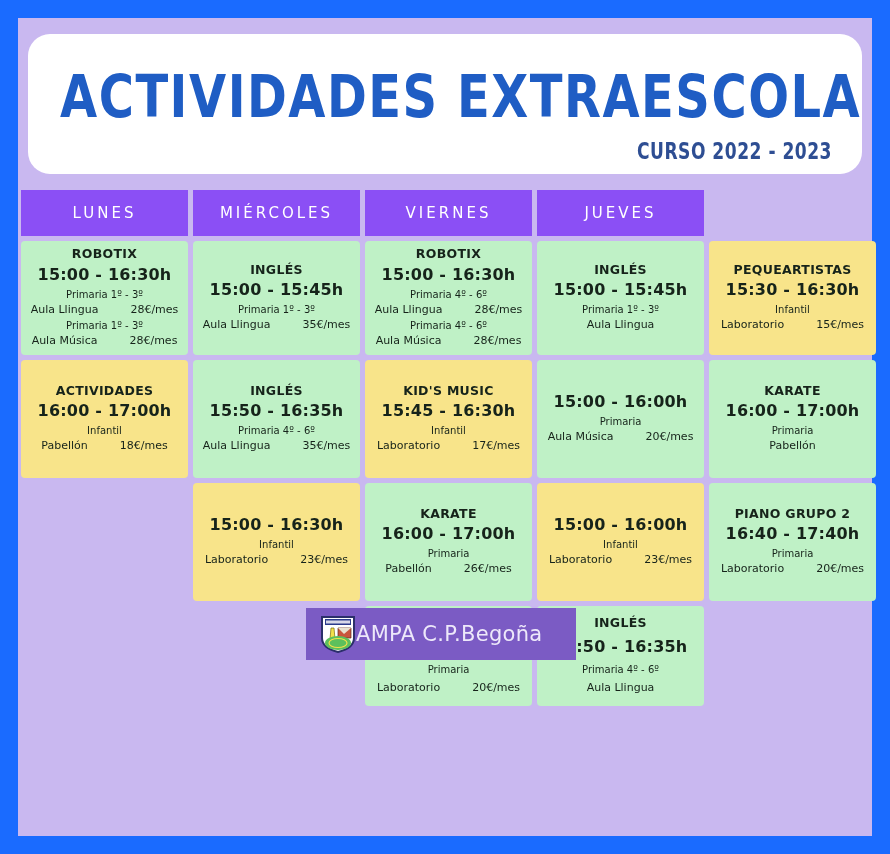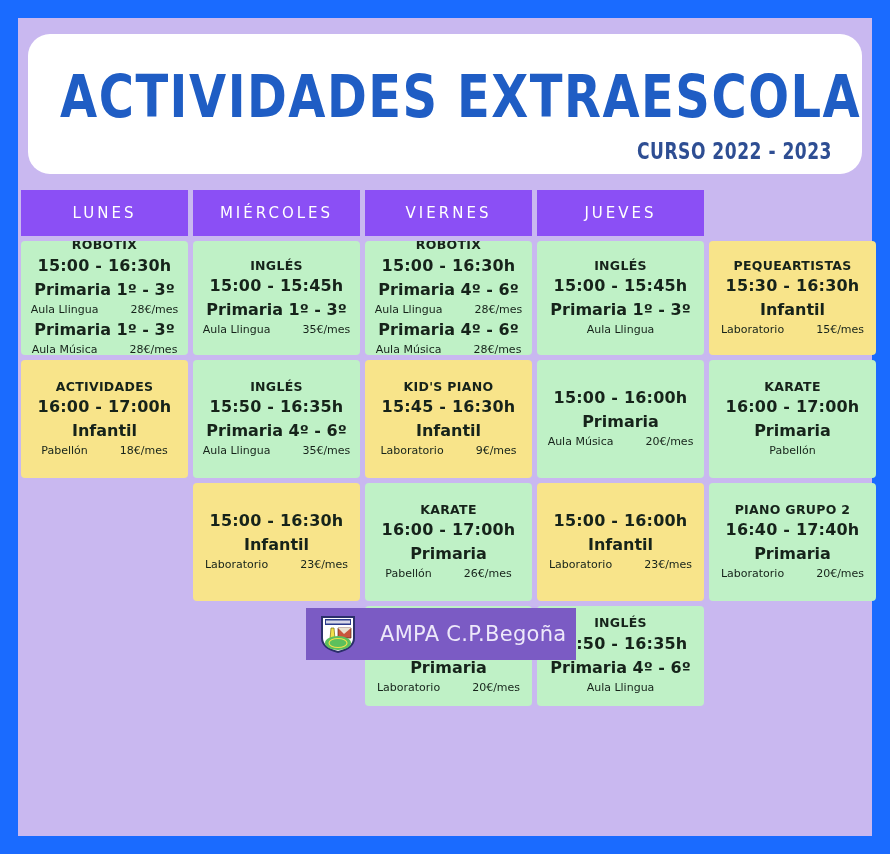--- a/index.html
+++ b/index.html
@@ -111,23 +111,22 @@
     line-height: 1.22;
     margin-bottom: 3px;
   }
   .c-time {
     font-weight: bold;
     font-size: 16px;
     letter-spacing: 0.2px;
     margin-bottom: 3px;
   }
   .c-level {
-    font-size: 16px;
+    font-size: 10px;
     line-height: 1.5;
-    font-weight: bold;
   }
   .c-place {
     font-size: 11px;
     line-height: 1.5;
     display: flex;
     justify-content: center;
     gap: 32px;
     white-space: nowrap;
   }
   .c-gap { height: 13px; }
@@ -142,21 +141,21 @@
   .footer {
     position: absolute;
     left: 288px;
     top: 590px;
     width: 270px;
     height: 52px;
     background: #7B5BC4;
     display: flex;
     align-items: center;
     padding-left: 14px;
-    gap: 24px;
+    gap: 0;
   }
   .logo-shield {
     width: 36px;
     height: 40px;
     position: relative;
     flex: 0 0 36px;
   }
   .footer-text {
     color: #EDE8FA;
     font-size: 21px;
@@ -276,26 +275,26 @@
               <div class="c-time">15:50 - 16:35h</div>
               <div class="c-level">Primaria 4º - 6º</div>
               <div class="c-place">
                 <span>Aula Llingua</span>
                 <span>35€/mes</span>
               </div>
             </div>
           </div>
           <div class="col">
             <div class="cell yellow">
-              <div class="c-title">KID'S PIANO</div>
+              <div class="c-title">KID'S MUSIC</div>
               <div class="c-time">15:45 - 16:30h</div>
               <div class="c-level">Infantil</div>
               <div class="c-place">
                 <span>Laboratorio</span>
-                <span>9€/mes</span>
+                <span>17€/mes</span>
               </div>
             </div>
           </div>
           <div class="col">
             <div class="cell green">
               <div class="c-time">15:00 - 16:00h</div>
               <div class="c-level">Primaria</div>
               <div class="c-place">
                 <span>Aula Música</span>
                 <span>20€/mes</span>

